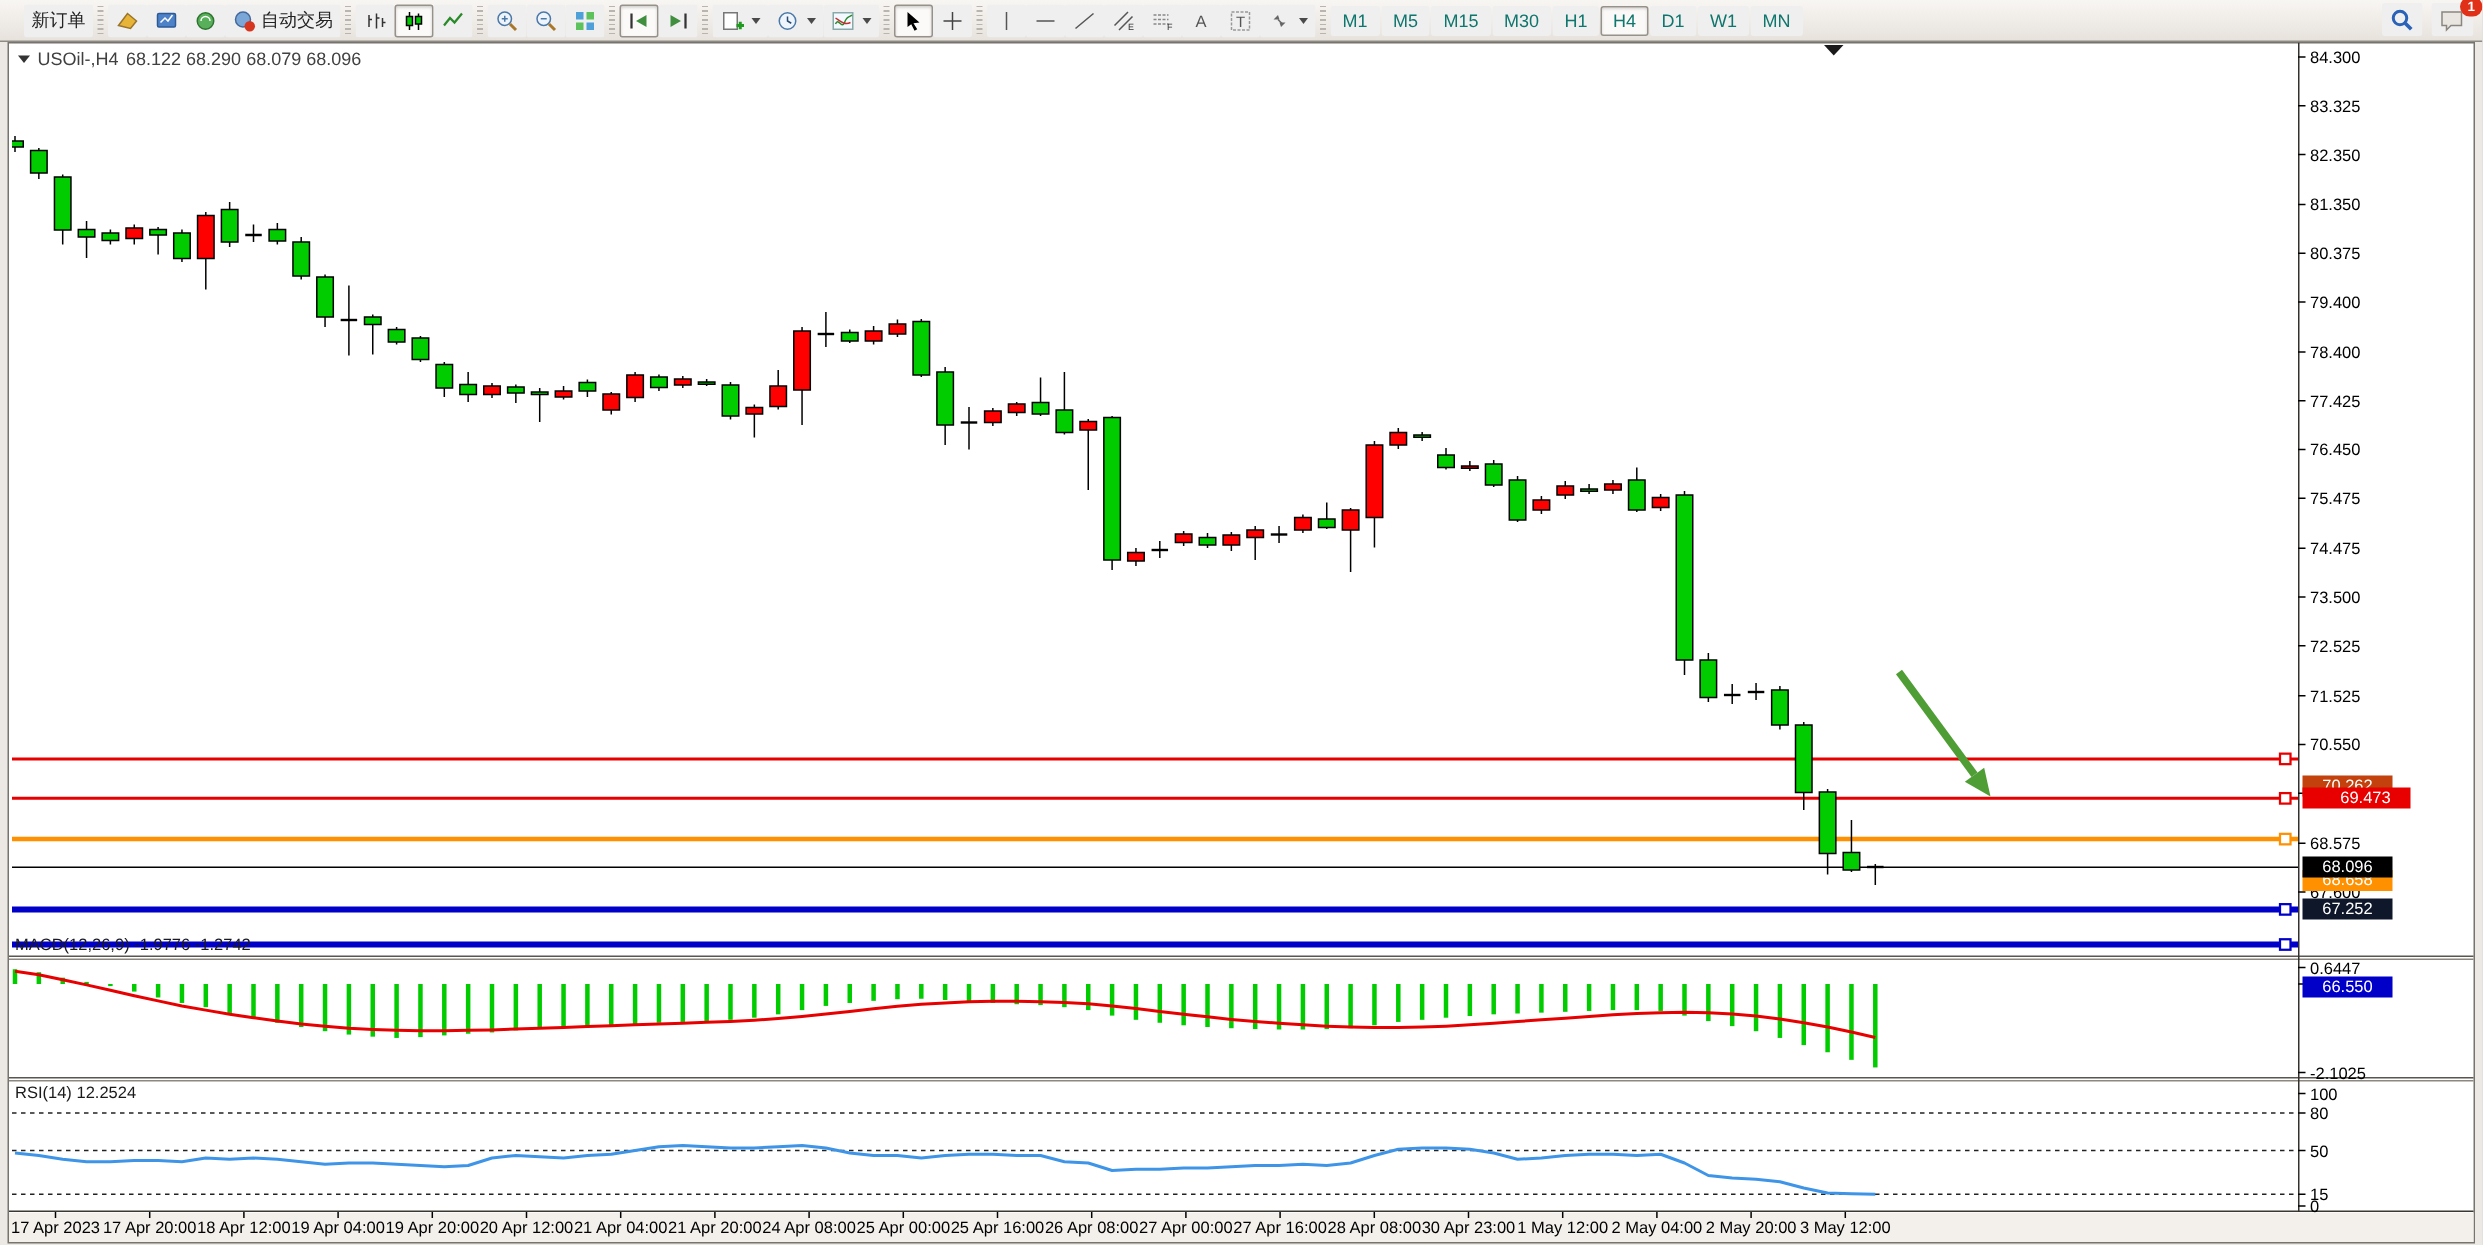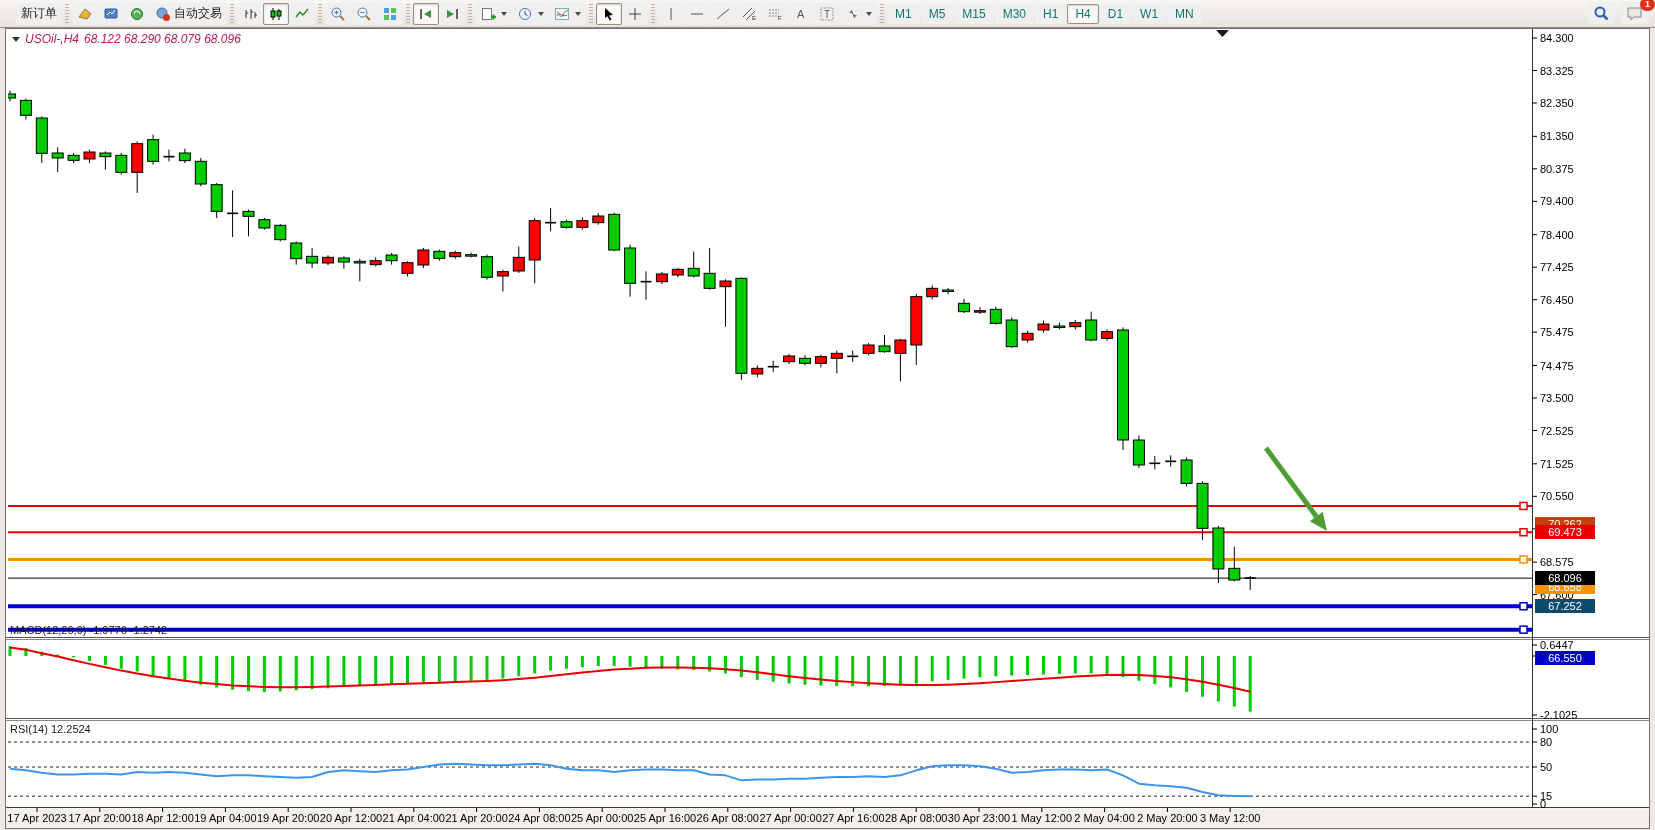--- a/index.html
+++ b/index.html
@@ -16,21 +16,21 @@
   .tbtn.pressed{border:1px solid #96918a;background:#fbfaf8;box-shadow:inset 0 1px 2px rgba(0,0,0,.18);}
   .dd{width:0;height:0;border-left:3px solid transparent;border-right:3px solid transparent;border-top:4px solid #4a4a4a;margin-left:2px;}
   .tf{height:20px;padding:0 7px;font-size:12px;color:#0f766e;display:flex;align-items:center;border:1px solid transparent;border-radius:2px;}
   .tf.pressed{border:1px solid #96918a;background:#faf9f7;box-shadow:inset 0 1px 2px rgba(0,0,0,.15);}
   .toolbar-right{position:absolute;right:6px;top:2px;display:flex;align-items:center;gap:6px;}
   .badge{position:absolute;top:-4px;right:-6px;min-width:13px;height:13px;border-radius:7px;background:#e03018;
          color:#fff;font-size:9px;line-height:13px;text-align:center;font-weight:bold;padding:0 1px;}
   .bubble-wrap{position:relative;}
   
   .overlay{position:absolute;left:0;top:0;width:1655px;height:830px;pointer-events:none;}
-  .chart-title{position:absolute;left:12px;top:32px;font-size:12px;color:#be185d;display:flex;align-items:center;gap:5px;font-style:italic;}
+  .chart-title{position:absolute;left:12px;top:32px;font-size:12px;color:#404040;display:flex;align-items:center;gap:5px;}
   .tri{width:0;height:0;border-left:4px solid transparent;border-right:4px solid transparent;border-top:5px solid #333;pointer-events:auto;}
   .ind-label{position:absolute;font-size:11px;color:#1a1a1a;}
   .price-tag{position:absolute;left:1535px;width:60px;height:14px;line-height:14px;text-align:center;
              font-size:11px;color:#fff;}
   .scale-zone{position:absolute;pointer-events:auto;}
 </style>
 </head>
 <body>
 
 <div class="app">
@@ -624,22 +624,22 @@
       <span>MACD(12,26,9)</span>
       <span>-1.9776</span>
       <span>-1.2742</span>
     </div>
     <div class="ind-label" style="left:10px;top:723px;">
       <span>RSI(14)</span>
       <span>12.2524</span>
     </div>
     <div id="tags" style="position:absolute;inset:0;">
         <div class="price-tag" style="top: 517px; background: #c2410c;">70.262</div>
-        <div class="price-tag" style="top: 525.233px; background: rgb(232, 0, 0);">69.473</div>
+        <div class="price-tag" style="top: 525.233px; background: rgb(232, 0, 0); padding-left: 12px;">69.473</div>
         <div class="price-tag" style="top: 552.4px; background: rgb(255, 144, 0); margin-top: 28px;">68.658</div>
         <div class="price-tag" style="top: 571.133px; background: rgb(0, 0, 0);">68.096</div>
-        <div class="price-tag" style="top: 599.267px; background: #0c4a6e;">67.252</div>
+        <div class="price-tag" style="top: 599.267px; background: #0f172a;">67.252</div>
         <div class="price-tag" style="top: 651px; background: rgb(0, 0, 200);">66.550</div>
       </div>
     <div class="scale-zone" style="left:1533px;top:28px;width:122px;height:780px;"></div>
     <div class="scale-zone" style="left:0px;top:808px;width:1533px;height:22px;"></div>
   </div>
 </div>
 
 </body></html>

